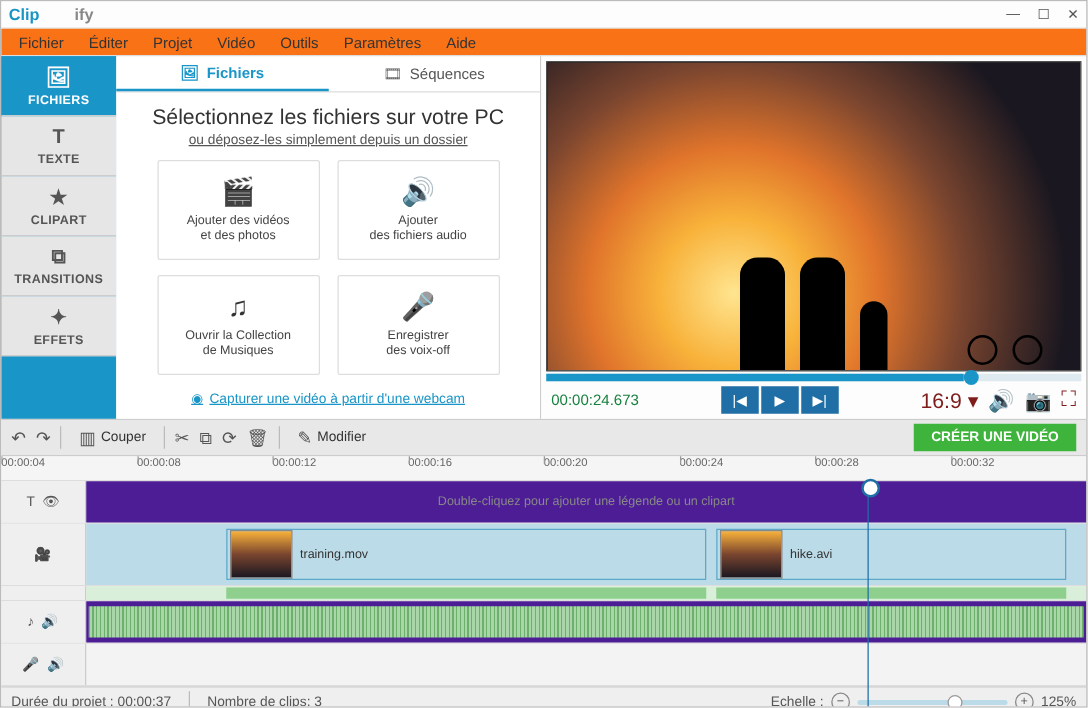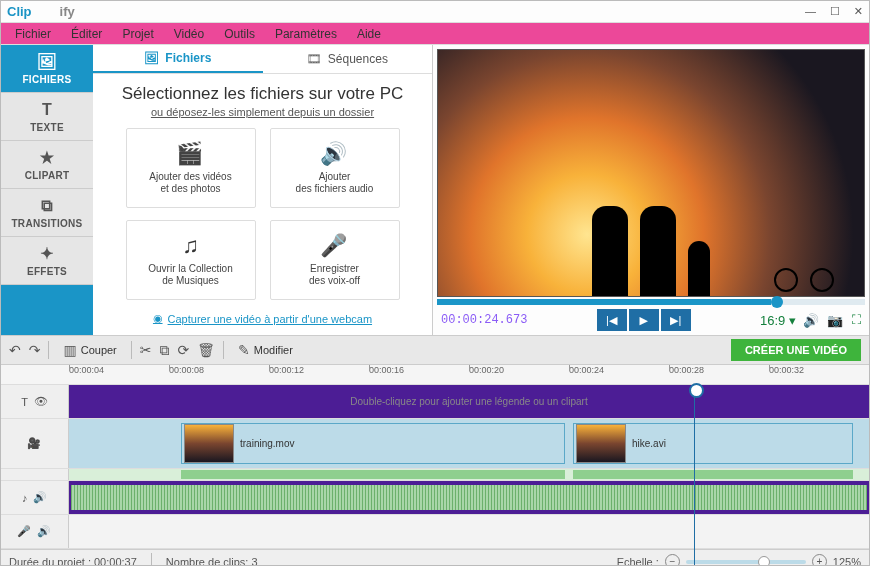--- a/index.html
+++ b/index.html
@@ -2,21 +2,21 @@
 <html><head>
 <meta charset="utf-8">
 <style>
 * { margin:0; padding:0; box-sizing:border-box; font-family:"Segoe UI",Tahoma,sans-serif; }
 body { width:870px; height:566px; background:#f3f3f3; font-size:11px; color:#333; overflow:hidden; border:1px solid #bbb;}
 .titlebar { height:22px; display:flex; align-items:center; padding:0 6px; background:#fdfdfd; border-bottom:1px solid #ddd;}
 .titlebar .logo { font-weight:bold; font-size:13px; }
 .titlebar .logo .a{color:#1a94c5;} .titlebar .logo .b{color:#888;margin-left:28px;}
 .titlebar .winbtns{margin-left:auto; display:flex; gap:14px; color:#555;}
 .titlebar .winbtns span{cursor:default;}
-.menubar { height:22px; display:flex; align-items:center; padding:0 6px; background:#ec4899; border-bottom:1px solid #ddd; gap:4px;}
+.menubar { height:22px; display:flex; align-items:center; padding:0 6px; background:#f97316; border-bottom:1px solid #ddd; gap:4px;}
 .menubar .mitem{padding:2px 8px; font-size:12px; color:#333;}
 .work { display:flex; height:290px; }
 .sidebar { width:92px; background:#1a95c7; display:flex; flex-direction:column;}
 .sb-item{flex:0 0 48px; display:flex; flex-direction:column; align-items:center; justify-content:center; gap:3px; color:#555; background:#e6e6e6; border-bottom:1px solid #ccc; font-size:10px; font-weight:bold; letter-spacing:.3px;}
 .sb-item.active{background:#1a95c7; color:#fff;}
 .sb-item .ico{font-size:16px;}
 .panel{flex:0 0 340px; background:#fff; border-right:1px solid #ccc; display:flex; flex-direction:column;}
 .ptabs{height:34px; display:flex; border-bottom:1px solid #ddd;}
 .ptab{flex:1; display:flex; align-items:center; justify-content:center; gap:6px; font-size:12px; color:#555;}
 .ptab.active{color:#1a95c7; border-bottom:2px solid #1a95c7; font-weight:bold;}
@@ -33,30 +33,30 @@
 .sil{position:absolute; bottom:0; left:0; right:0; height:55%; display:flex; align-items:flex-end; justify-content:center;}
 .figure{width:36px; height:90px; background:#000; border-radius:14px 14px 0 0; margin:0 6px;}
 .figure.small{width:22px; height:55px;}
 .bike{position:absolute; right:30px; bottom:4px; width:60px; height:38px;}
 .bike .wheel{position:absolute; width:24px; height:24px; border:2px solid #000; border-radius:50%; bottom:0;}
 .bike .wheel.w1{left:0;} .bike .wheel.w2{right:0;}
 .pv-seek{height:6px; background:#dfeaf0; position:relative; margin-top:2px;}
 .pv-seek .prog{position:absolute; left:0; top:0; bottom:0; width:78%; background:#1a95c7;}
 .pv-seek .knob{position:absolute; left:78%; top:-3px; width:12px; height:12px; background:#1a95c7; border-radius:50%;}
 .pv-ctrl{height:30px; display:flex; align-items:center; gap:6px; padding:0 4px;}
-.pv-ctrl .tc{color:#8b5cf6; font-size:12px; font-family:Liberation Mono, monospace;}
+.pv-ctrl .tc{color:#15803d; font-size:12px; font-family:Liberation Sans, sans-serif;}
 .pv-ctrl .pbtns{margin:0 auto; display:flex; gap:2px;}
 .pv-ctrl .pbtn{width:30px; height:22px; background:#1f6ea5; color:#fff; display:flex; align-items:center; justify-content:center; font-size:11px;}
-.pv-ctrl .right{display:flex; align-items:flex-end; gap:8px; color:#15803d; font-size:13px;}
+.pv-ctrl .right{display:flex; align-items:flex-start; gap:8px; color:#7f1d1d; font-size:17px;}
 .toolbar{height:30px; background:#e8e8e8; border-top:1px solid #ccc; border-bottom:1px solid #ccc; display:flex; align-items:center; padding:0 8px; gap:8px;}
 .tb-div{width:1px; height:18px; background:#bbb;}
 .tb-btn{display:flex; align-items:center; gap:4px; font-size:11px; color:#333; padding:3px 6px;}
 .tb-ico{font-size:14px; color:#555;}
 .create{margin-left:auto; background:#3eb43c; color:#fff; font-weight:bold; padding:5px 14px; font-size:11px;}
-.ruler{height:20px; background:#f5f5f5; border-bottom:1px solid #ddd; display:flex; position:relative; padding-left:68px;}
+.ruler{height:20px; background:#f5f5f5; border-bottom:1px solid #ddd; display:flex; position:relative; }
 .rmark{flex:1; font-size:9px; color:#666; position:relative;}
 .rmark::before{content:""; position:absolute; left:0; top:0; width:1px; height:6px; background:#999;}
 .playhead{position:absolute; top:0; bottom:-160px; width:1px; background:#1f6ea5; left:calc(68px + 72%); z-index:5;}
 .playhead::before{content:""; position:absolute; top:-2px; left:-5px; width:11px; height:11px; border:2px solid #1f6ea5; background:#fff; border-radius:50%;}
 .tracks{position:relative;}
 .track{display:flex; height:34px; border-bottom:1px solid #ddd;}
 .track.tall{height:50px;}
 .thead{width:68px; background:#efefef; border-right:1px solid #ccc; display:flex; align-items:center; justify-content:center; gap:6px; color:#555;}
 .tbody{flex:1; background:#4c1d95; position:relative; display:flex; align-items:center;}
 .hint{width:100%; text-align:center; font-size:10px; color:#888;}

